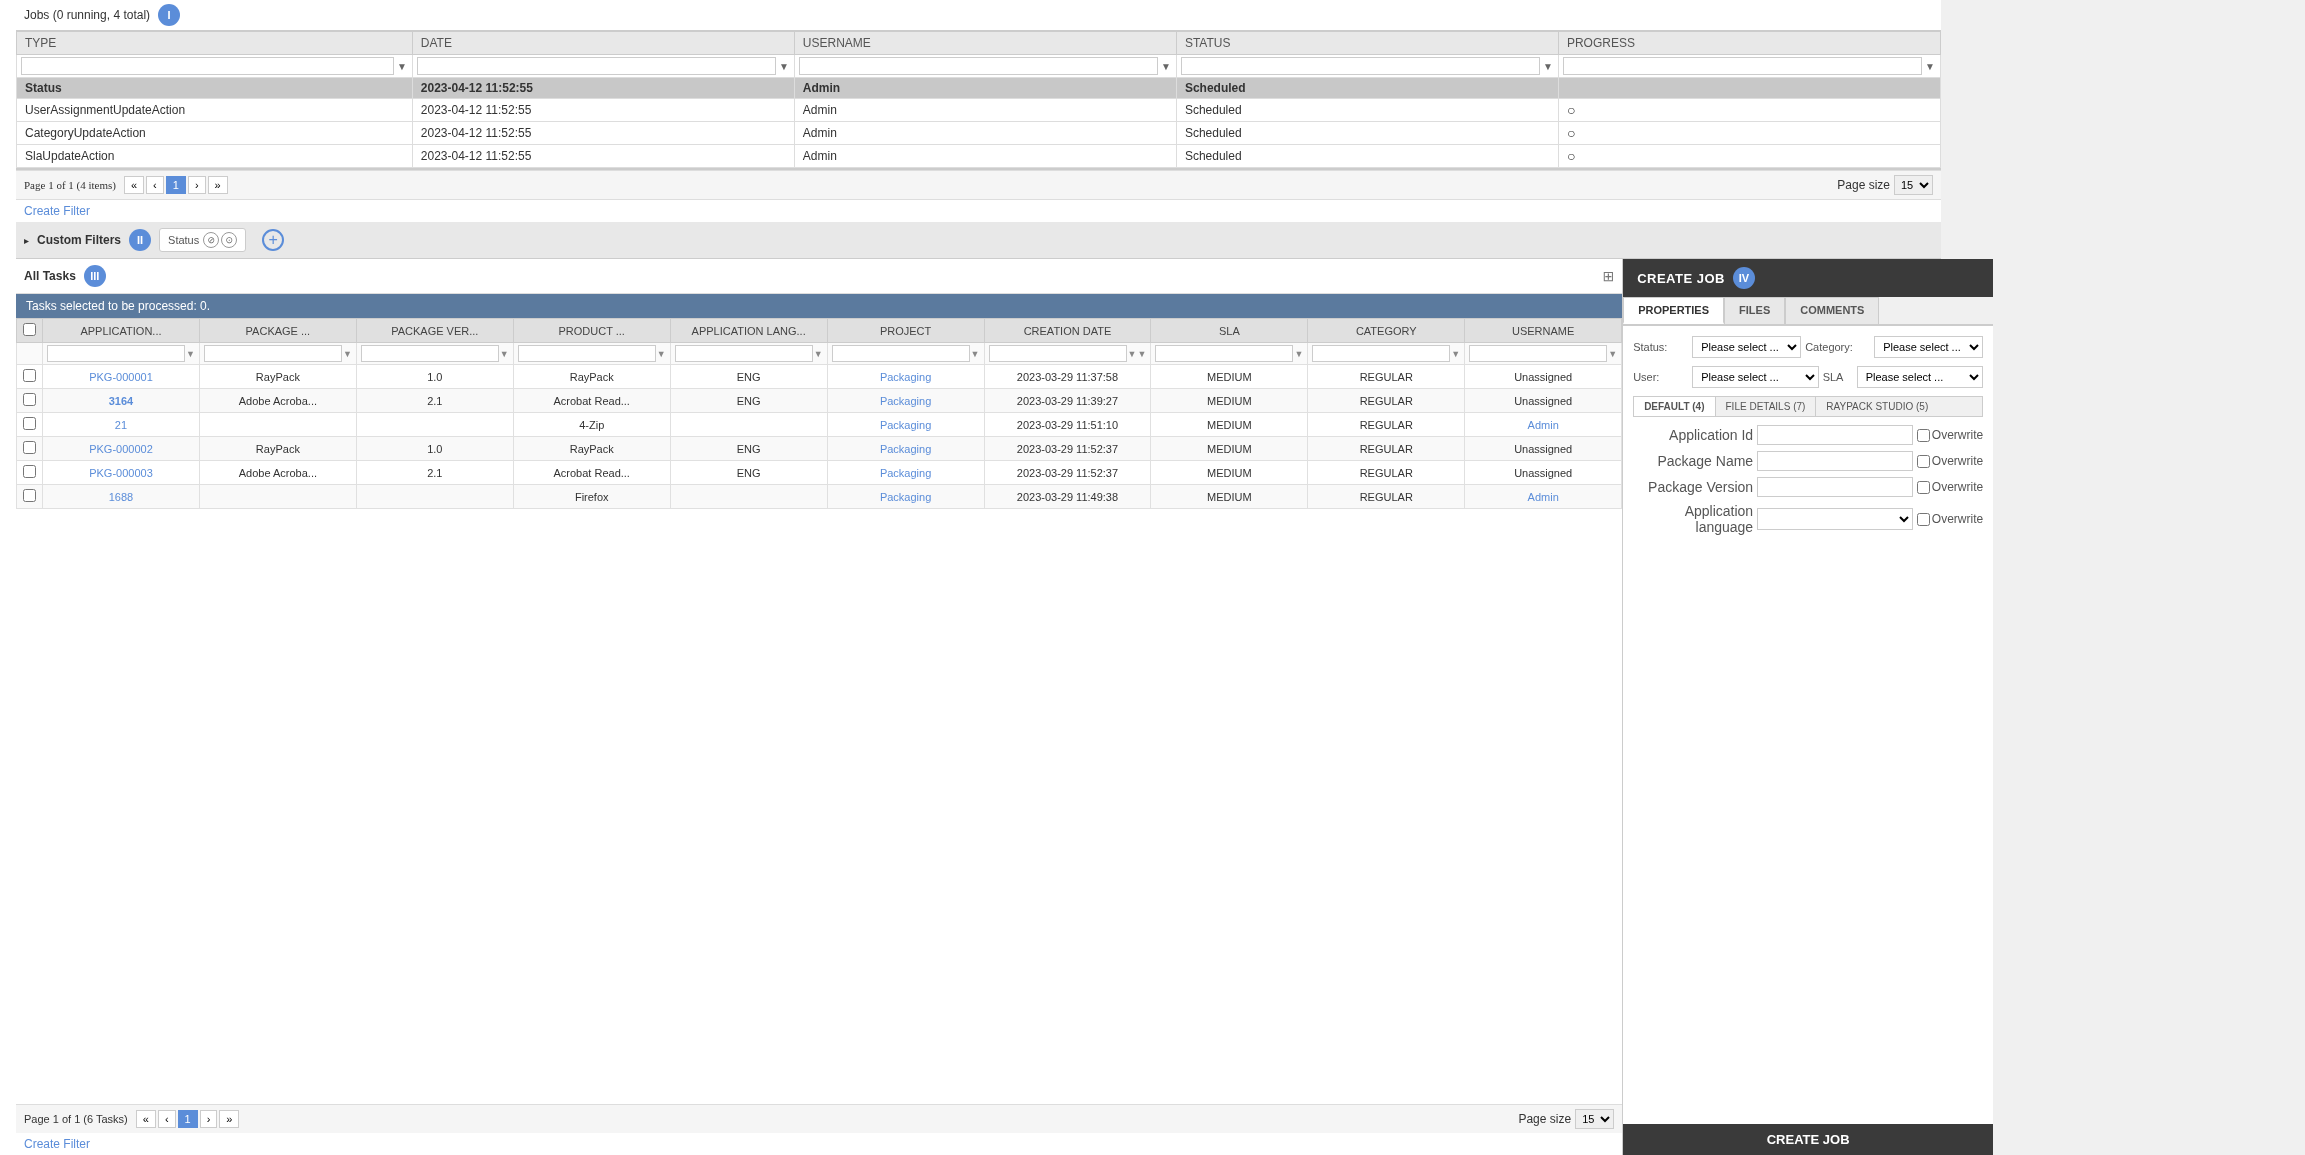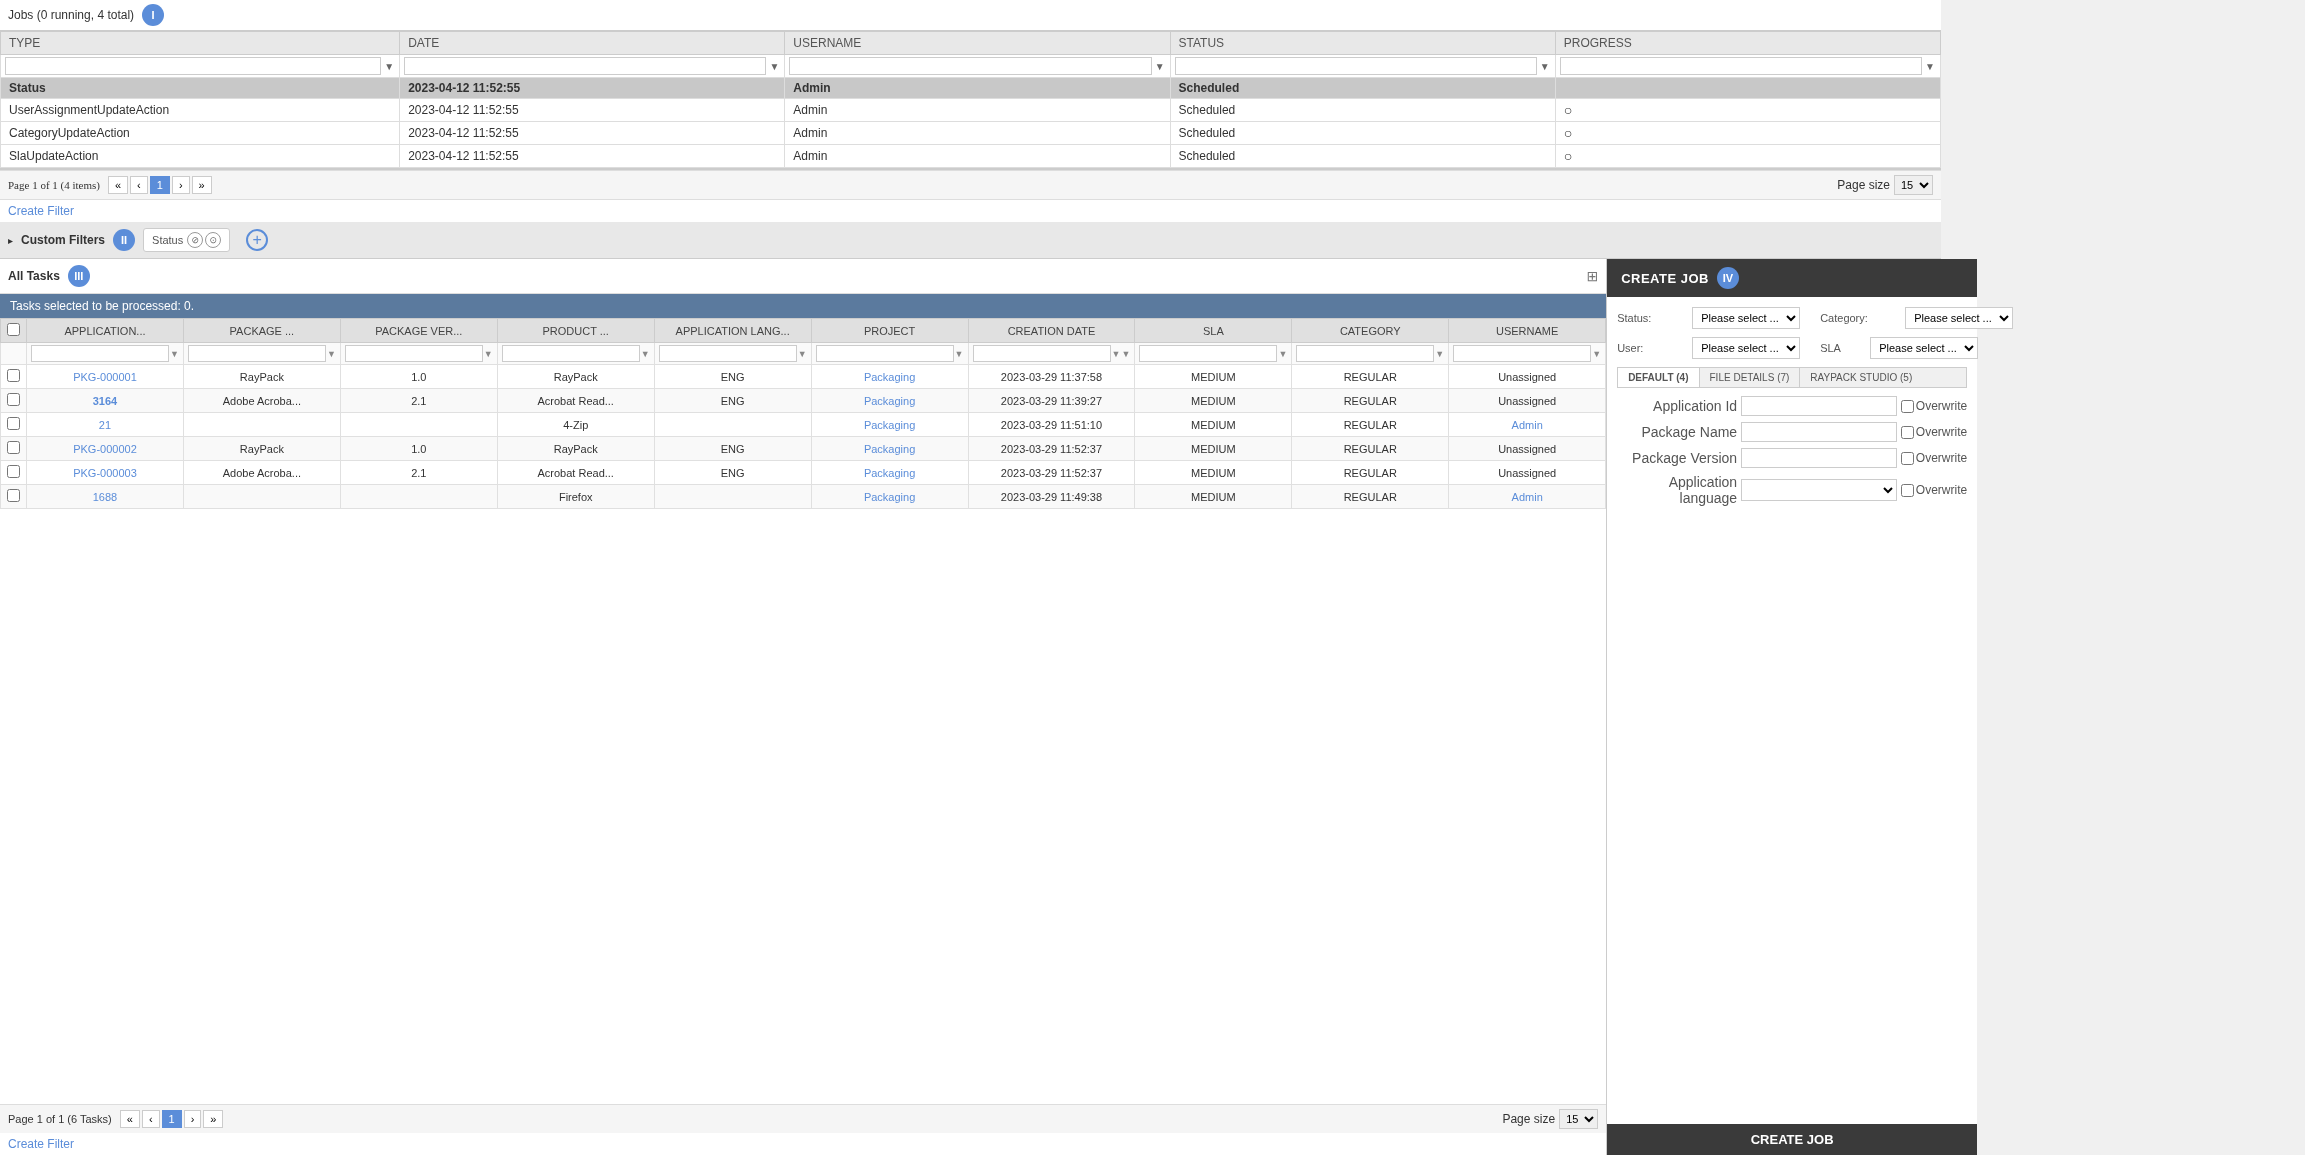--- a/index.html
+++ b/index.html
@@ -1,18 +1,18 @@
 <!DOCTYPE html>
 <html><head>
   <meta charset="utf-8">
   <style>
     * { box-sizing: border-box; margin: 0; padding: 0; font-family: Arial, sans-serif; font-size: 12px; }
     body { background: #f0f0f0; color: #333; }
 
-    .page-wrapper { display: flex; flex-direction: column; width: 1941px; min-height: 1155px; background: #fff; }
+    .page-wrapper { display: flex; flex-direction: column; width: 1941px; min-height: 1155px; background: #fff; padding-left: 16px; }
 
     
     .jobs-header { background: #fff; padding: 4px 8px; font-size: 12px; color: #333; border-bottom: 1px solid #ccc; display: flex; align-items: center; gap: 8px; }
     .circle-badge { width: 22px; height: 22px; border-radius: 50%; background: #5b8dd9; color: #fff; display: flex; align-items: center; justify-content: center; font-size: 11px; font-weight: bold; flex-shrink: 0; }
 
     
     .jobs-table-section { border-bottom: 2px solid #ccc; }
     .jobs-table { width: 100%; border-collapse: collapse; }
     .jobs-table th { background: #e8e8e8; border: 1px solid #ccc; padding: 4px 8px; text-align: left; font-weight: normal; color: #555; }
     .jobs-table td { border: 1px solid #ddd; padding: 3px 8px; }
@@ -76,21 +76,21 @@
 
     
     .right-panel { width: 370px; flex-shrink: 0; background: #f5f5f5; display: flex; flex-direction: column; }
     .create-job-header { background: #3a3a3a; color: #fff; padding: 8px 14px; font-size: 13px; font-weight: bold; letter-spacing: 0.5px; }
 
     .panel-tabs { display: flex; border-bottom: 2px solid #ccc; background: #f0f0f0; }
     .panel-tab { padding: 6px 14px; cursor: pointer; font-size: 11px; font-weight: bold; color: #555; border: 1px solid #ccc; border-bottom: none; background: #e8e8e8; }
     .panel-tab.active { background: #fff; color: #333; border-bottom: 2px solid #fff; }
 
     .panel-body { padding: 10px; flex: 1; background: #fff; }
-    .form-row { display: flex; align-items: center; margin-bottom: 8px; gap: 20px; }
+    .form-row { display: flex; align-items: center; margin-bottom: 8px; gap: 4px; }
     .form-label { font-size: 11px; color: #555; width: 55px; flex-shrink: 0; }
     .form-select { flex: 1; border: 1px solid #ccc; padding: 3px 4px; font-size: 11px; background: #fff; }
 
     .sub-tabs { display: flex; border: 1px solid #ccc; background: #f0f0f0; margin-bottom: 8px; }
     .sub-tab { padding: 4px 10px; cursor: pointer; font-size: 10px; color: #555; border-right: 1px solid #ccc; }
     .sub-tab:last-child { border-right: none; }
     .sub-tab.active { background: #fff; font-weight: bold; }
 
     .field-row { display: flex; align-items: center; margin-bottom: 6px; gap: 4px; }
     .field-label { font-size: 14px; color: #555; width: 120px; flex-shrink: 0; text-align: right; }
@@ -427,20 +427,25 @@
         <a class="create-filter-link">Create Filter</a>
       </div>
     </div>
 
     <div class="right-panel">
       <div style="display:flex; align-items:center; gap:8px; background:#3a3a3a; padding:8px 14px;">
         <div class="create-job-header" style="padding:0; background:none;">CREATE JOB</div>
         <div class="circle-badge">IV</div>
       </div>
 
+      <div class="panel-tabs">
+        <div class="panel-tab active">PROPERTIES</div>
+        <div class="panel-tab">FILES</div>
+        <div class="panel-tab">COMMENTS</div>
+      </div>
 
       <div class="panel-body">
 
         <div class="form-row">
           <span class="form-label">Status:</span>
           <select class="form-select">
             <option value="">Please select ...</option>
           </select>
           <span class="form-label" style="width:65px;">Category:</span>
           <select class="form-select">

